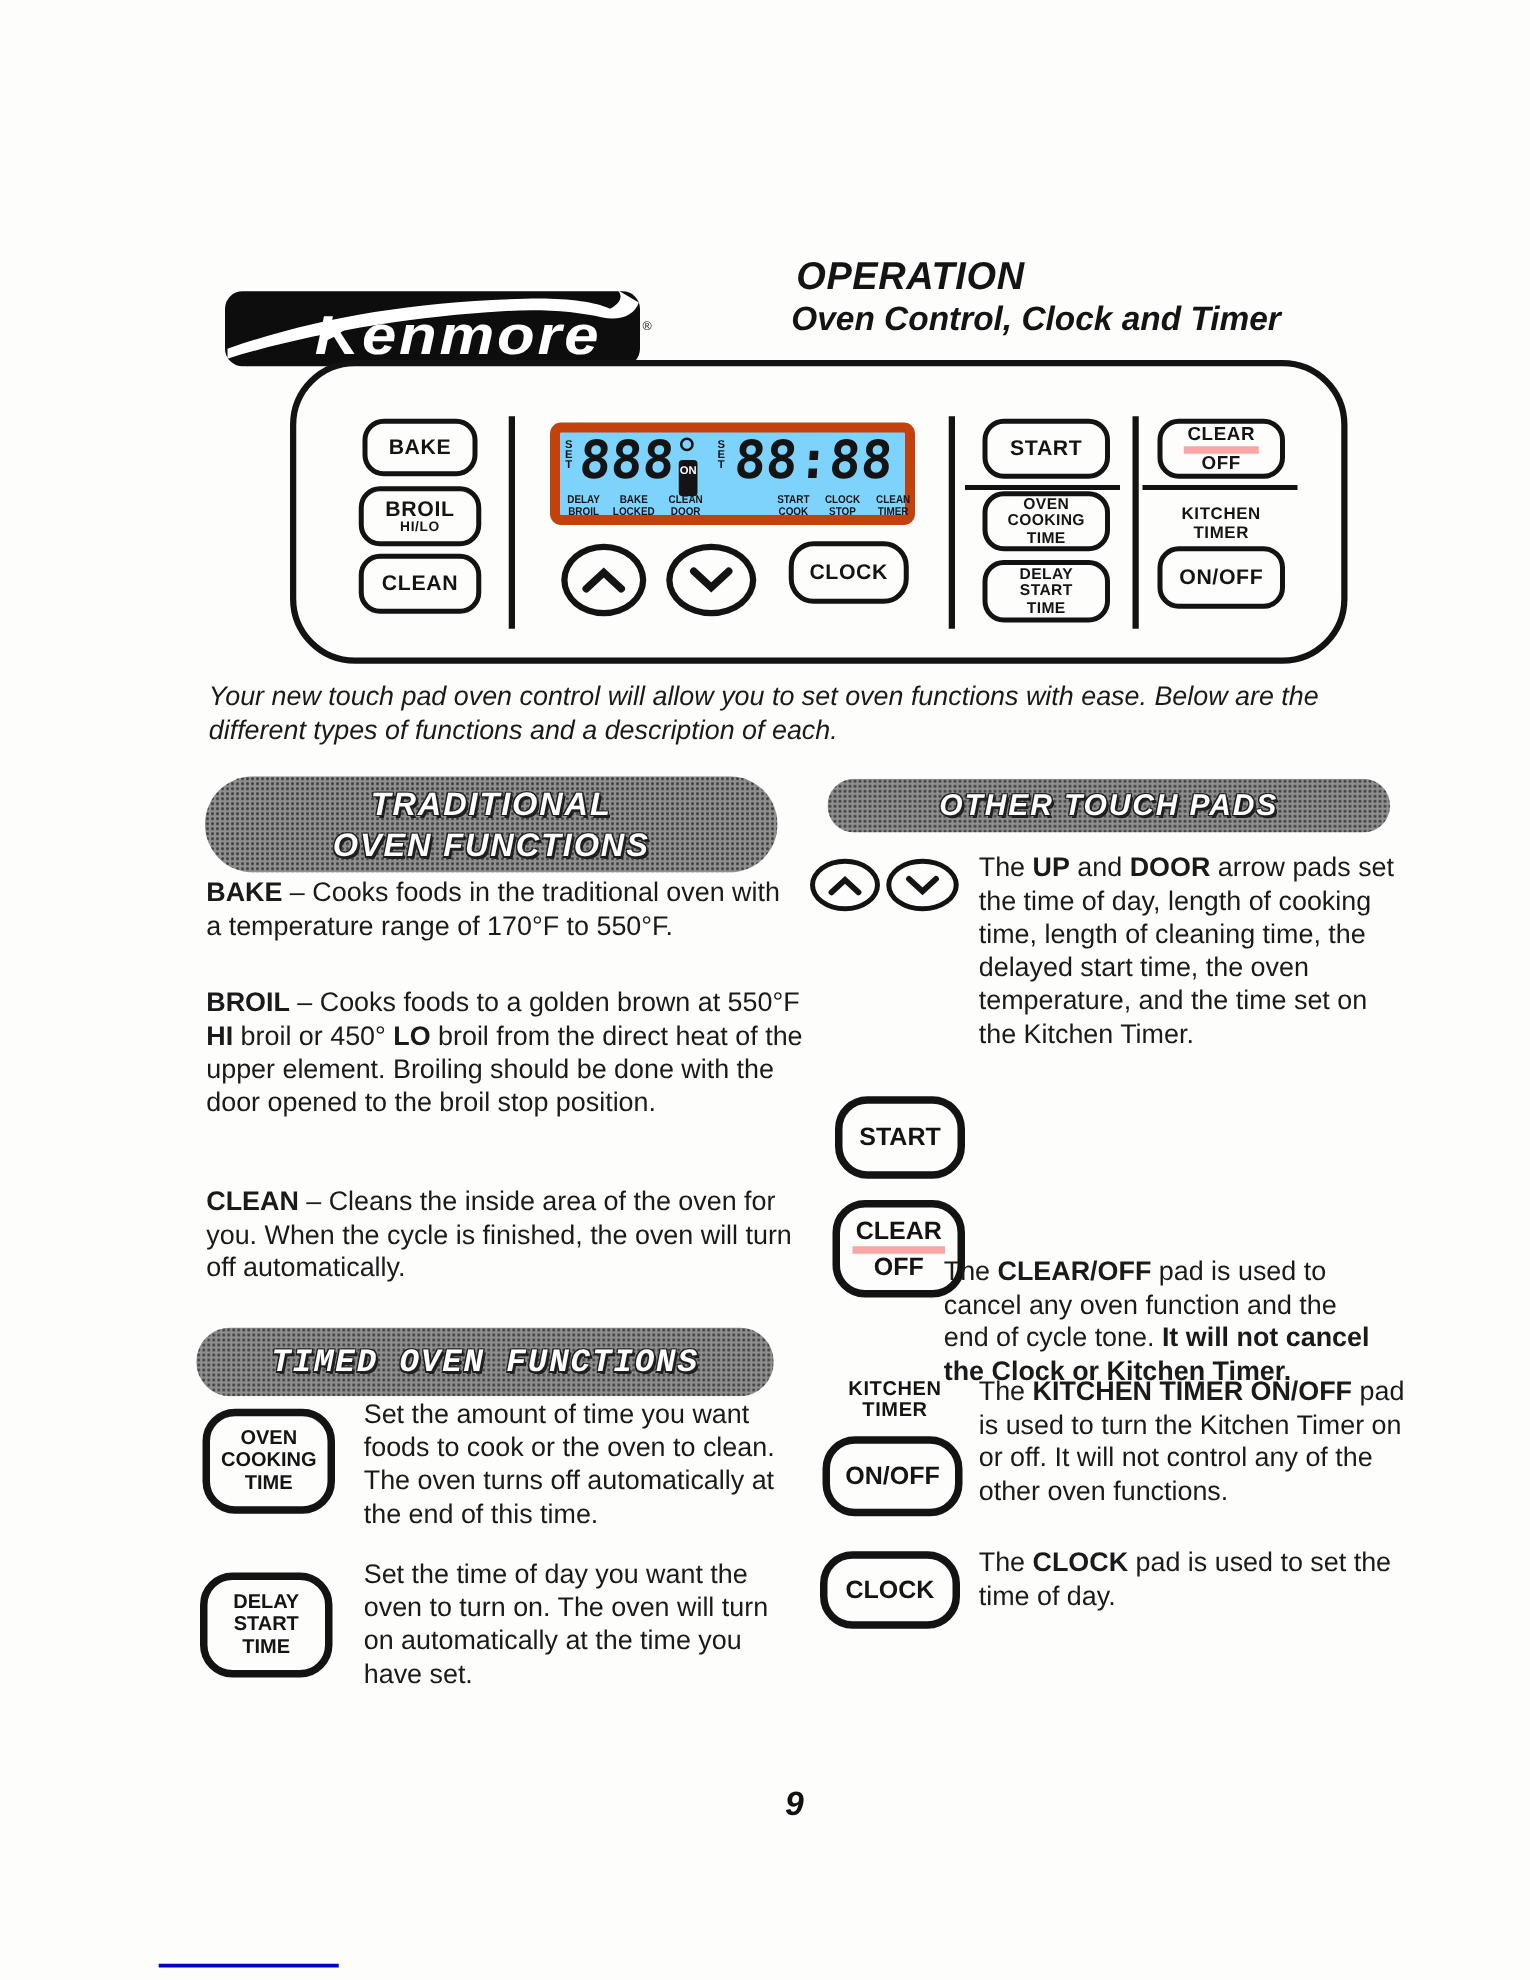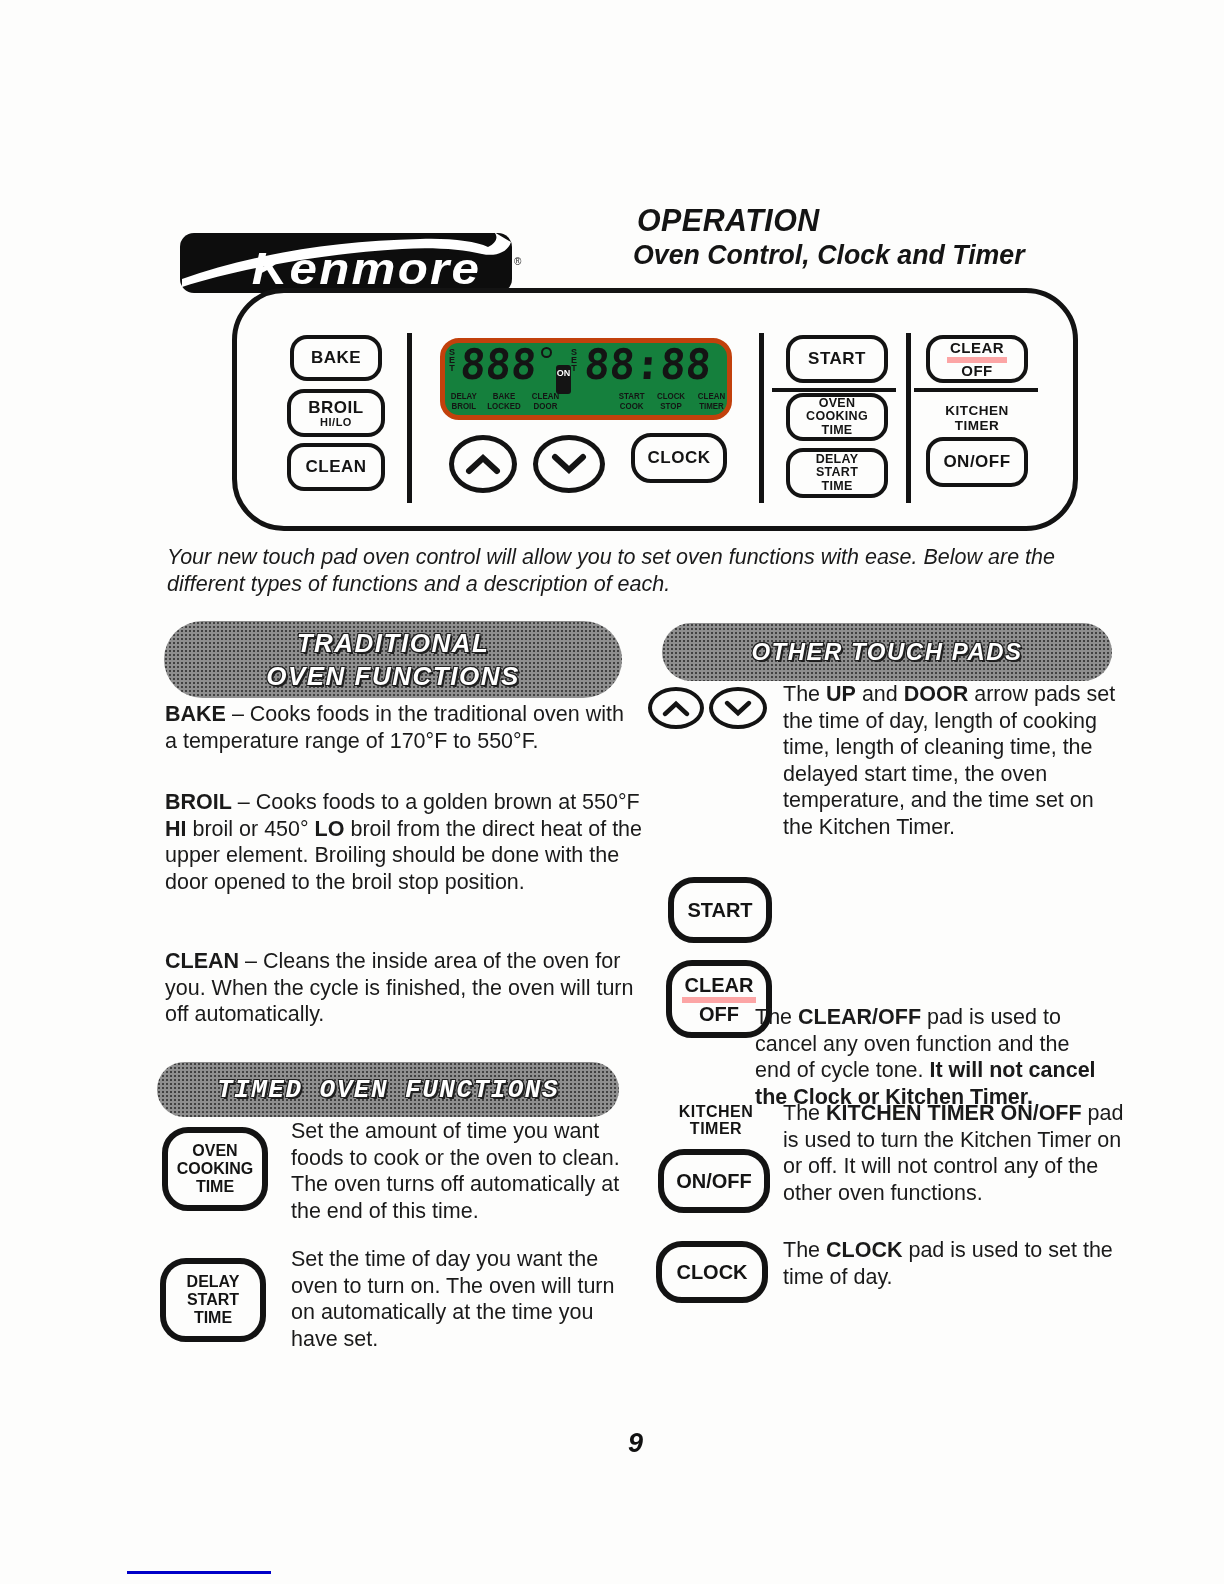--- a/index.html
+++ b/index.html
@@ -39,38 +39,38 @@
     display:flex; flex-direction:column; align-items:center; justify-content:center;
     font-weight:bold; color:#141414; text-align:center; box-sizing:border-box;
   }
   .pbtn .main{font-size:17px; letter-spacing:0.5px; line-height:18px;}
   .pbtn .sub{font-size:11px; line-height:11px; letter-spacing:0.5px;}
   .pbtn .tri{font-size:12.5px; line-height:13.5px; letter-spacing:0.3px;}
   .vdiv{position:absolute; width:5px; background:#131313;}
   .hdiv{position:absolute; height:4px; background:#131313;}
   .lcd{
     position:absolute; left:203px; top:45px; width:292px; height:82px;
-    border:5px solid #c2410c; border-radius:19px; box-sizing:border-box; background:#15803d;
+    border:8px solid #c2410c; border-radius:9px; box-sizing:border-box; background:#7dd3fc;
   }
   .vset{
     position:absolute; width:10px; font-size:9px; line-height:8px; font-weight:bold;
     word-break:break-all; text-align:center; color:#141414;
   }
   .digits{
     position:absolute; font-family:"DejaVu Sans Mono", monospace; font-weight:bold;
     font-size:42px; line-height:44px; letter-spacing:0px; color:#141414;
     transform:skewX(-4deg); transform-origin:left bottom;
   }
   .deg{
     position:absolute; width:7px; height:7px; border:2px solid #141414; border-radius:50%;
   }
   .onbox{
     position:absolute; width:15px; height:29px; background:#141414; color:#fff;
     font-size:9px; line-height:9px; font-weight:bold; word-break:break-all;
-    text-align:center; border-radius:3px; padding-top:4px; box-sizing:border-box;margin-left:16px;
+    text-align:center; border-radius:3px; padding-top:4px; box-sizing:border-box;
   }
   .lblrow{
     position:absolute; display:flex; justify-content:space-between;
   }
   .lblpair{
     font-size:9px; line-height:9.5px; font-weight:bold; text-align:center;
     color:#141414; transform:scaleX(0.88); transform-origin:center;
     white-space:nowrap;
   }
   .oval{
@@ -219,21 +219,21 @@
   <div class="abs para" style="left:165px; top:948px; width:476px;"><span class="b">CLEAN</span><span> – Cleans the inside area of the oven for you. When the cycle is finished, the oven will turn off automatically.</span></div>
 
   <div class="pill" style="left:157px; top:1062px; width:462px; height:55px; font-size:26px;font-family:Liberation Mono, monospace;">TIMED OVEN FUNCTIONS</div>
 
   <div class="pad-icon" style="left:162px; top:1127px; width:106px; height:84px; font-size:16px; line-height:18px;">OVEN<br>COOKING<br>TIME</div>
   <div class="abs para" style="left:291px; top:1118px; width:352px;"><span>Set the amount of time you want foods to cook or the oven to clean. The oven turns off automatically at the end of this time.</span></div>
 
   <div class="pad-icon" style="left:160px; top:1258px; width:106px; height:84px; font-size:16px; line-height:18px;">DELAY<br>START<br>TIME</div>
   <div class="abs para" style="left:291px; top:1246px; width:352px;"><span>Set the time of day you want the oven to turn on. The oven will turn on automatically at the time you have set.</span></div>
 
-  <div class="pill" style="left:662px; top:623px; width:450px; height:58px; font-size:24px;text-align:right;">OTHER TOUCH PADS</div>
+  <div class="pill" style="left:662px; top:623px; width:450px; height:43px; font-size:24px;text-align:right;">OTHER TOUCH PADS</div>
 
   <div class="oval" style="left:648px; top:687px; width:56px; height:42px; border-width:4px;">
     <svg width="30" height="17" viewBox="0 0 38 22">
       <polyline points="5,18 19,5 33,18" fill="none" stroke="#141414" stroke-width="6" stroke-linecap="round"></polyline>
     </svg>
   </div>
   <div class="oval" style="left:709px; top:687px; width:58px; height:42px; border-width:4px;">
     <svg width="30" height="17" viewBox="0 0 38 22">
       <polyline points="5,4 19,17 33,4" fill="none" stroke="#141414" stroke-width="6" stroke-linecap="round"></polyline>
     </svg>

